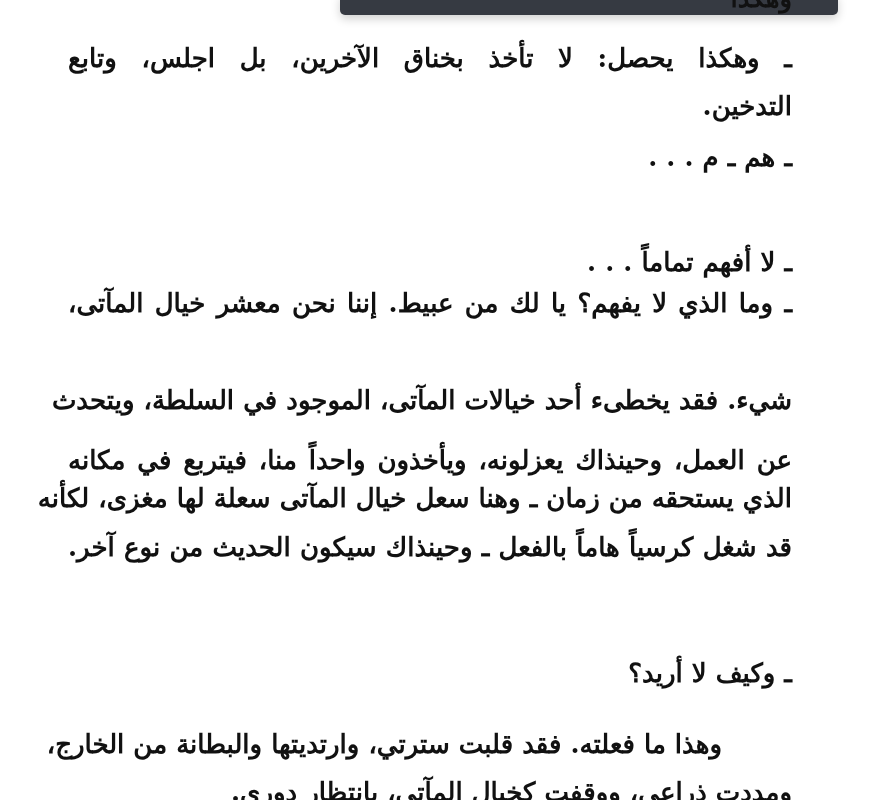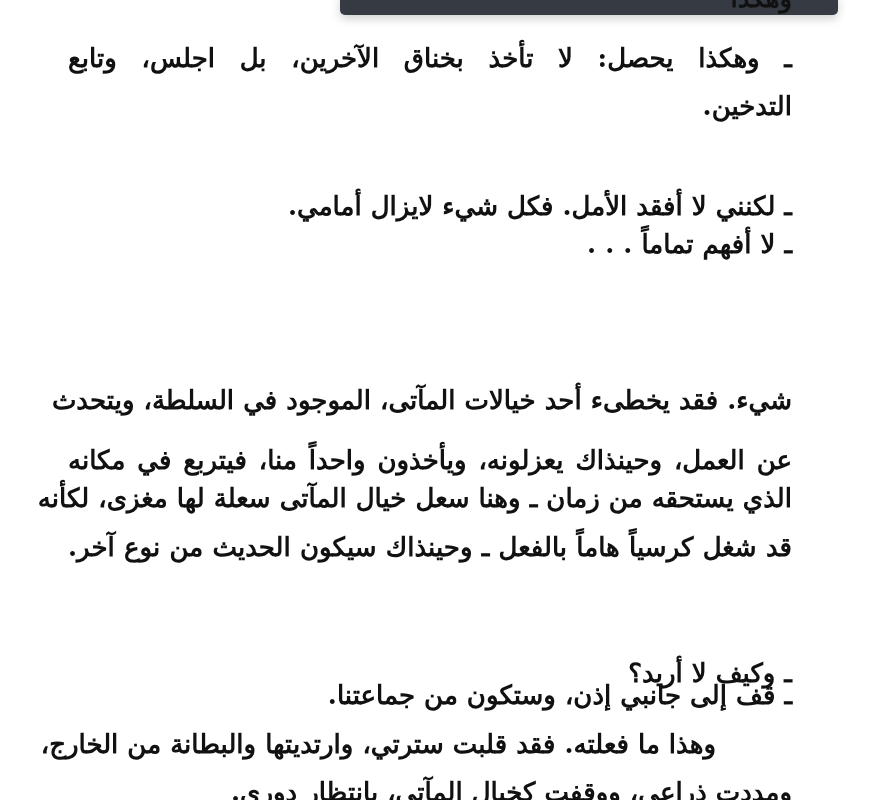--- a/index.html
+++ b/index.html
@@ -10,40 +10,40 @@
   }
   .page {
     position: absolute; left: 68px; top: 0; width: 724px; height: 800px;
     direction: rtl; color: #111111;
   }
   .line {
     position: absolute; right: 0; white-space: nowrap;
     font-size: 26px; line-height: 40px; font-weight: bold;
   }
   .line.justify { left: 0; text-align: justify; text-align-last: justify; }
-  .line.indent { right: 76px; margin-left: 36px; }
+  .line.indent { right: 70px; margin-left: 36px; }
   .partial { top: -24px; right: 0; }
   .toolbar {
     position: absolute; left: 340px; top: -6px; width: 498px; height: 21px;
     background: #363a42; border-radius: 0 0 5px 5px;
     box-shadow: 0 4px 10px rgba(0,0,0,0.18);
   }
 </style>
 </head>
 <body>
 
 <div class="toolbar"></div>
 
 <div class="page">
   <div class="line partial" style="top:-22px">وهكذا</div>
   <div class="line justify" style="top:38px">ـ وهكذا يحصل: لا تأخذ بخناق الآخرين، بل اجلس، وتابع</div>
   <div class="line" style="top:86px">التدخين.</div>
-  <div class="line" style="top:186px">ـ لكنني لا أفقد الأمل. فكل شيء لايزال أمامي.</div>
-  <div class="line" style="top:224px">ـ لا أفهم تماماً . . .</div>
+  <div class="line" style="top:137px">ـ هم ـ م . . .</div>
+  <div class="line" style="top:242px">ـ لا أفهم تماماً . . .</div>
+  <div class="line justify" style="top:283px">ـ وما الذي لا يفهم؟ يا لك من عبيط. إننا نحن معشر خيال المآتى،</div>
   <div class="line justify" style="top:380px">شيء. فقد يخطىء أحد خيالات المآتى، الموجود في السلطة، ويتحدث</div>
   <div class="line justify" style="top:440px">عن العمل، وحينذاك يعزلونه، ويأخذون واحداً منا، فيتربع في مكانه</div>
   <div class="line justify" style="top:478px">الذي يستحقه من زمان ـ وهنا سعل خيال المآتى سعلة لها مغزى، لكأنه</div>
   <div class="line justify" style="top:527px">قد شغل كرسياً هاماً بالفعل ـ وحينذاك سيكون الحديث من نوع آخر.</div>
   <div class="line" style="top:653px">ـ وكيف لا أريد؟</div>
-  <div class="line" style="top:675px">ـ قف إلى جانبي إذن، وستكون من جماعتنا.</div>
   <div class="line indent" style="top:724px">وهذا ما فعلته. فقد قلبت سترتي، وارتديتها والبطانة من الخارج،</div>
   <div class="line" style="top:772px">ومددت ذراعي، ووقفت كخيال المآتى، بانتظار دوري.</div>
 </div>
 
 </body></html>

